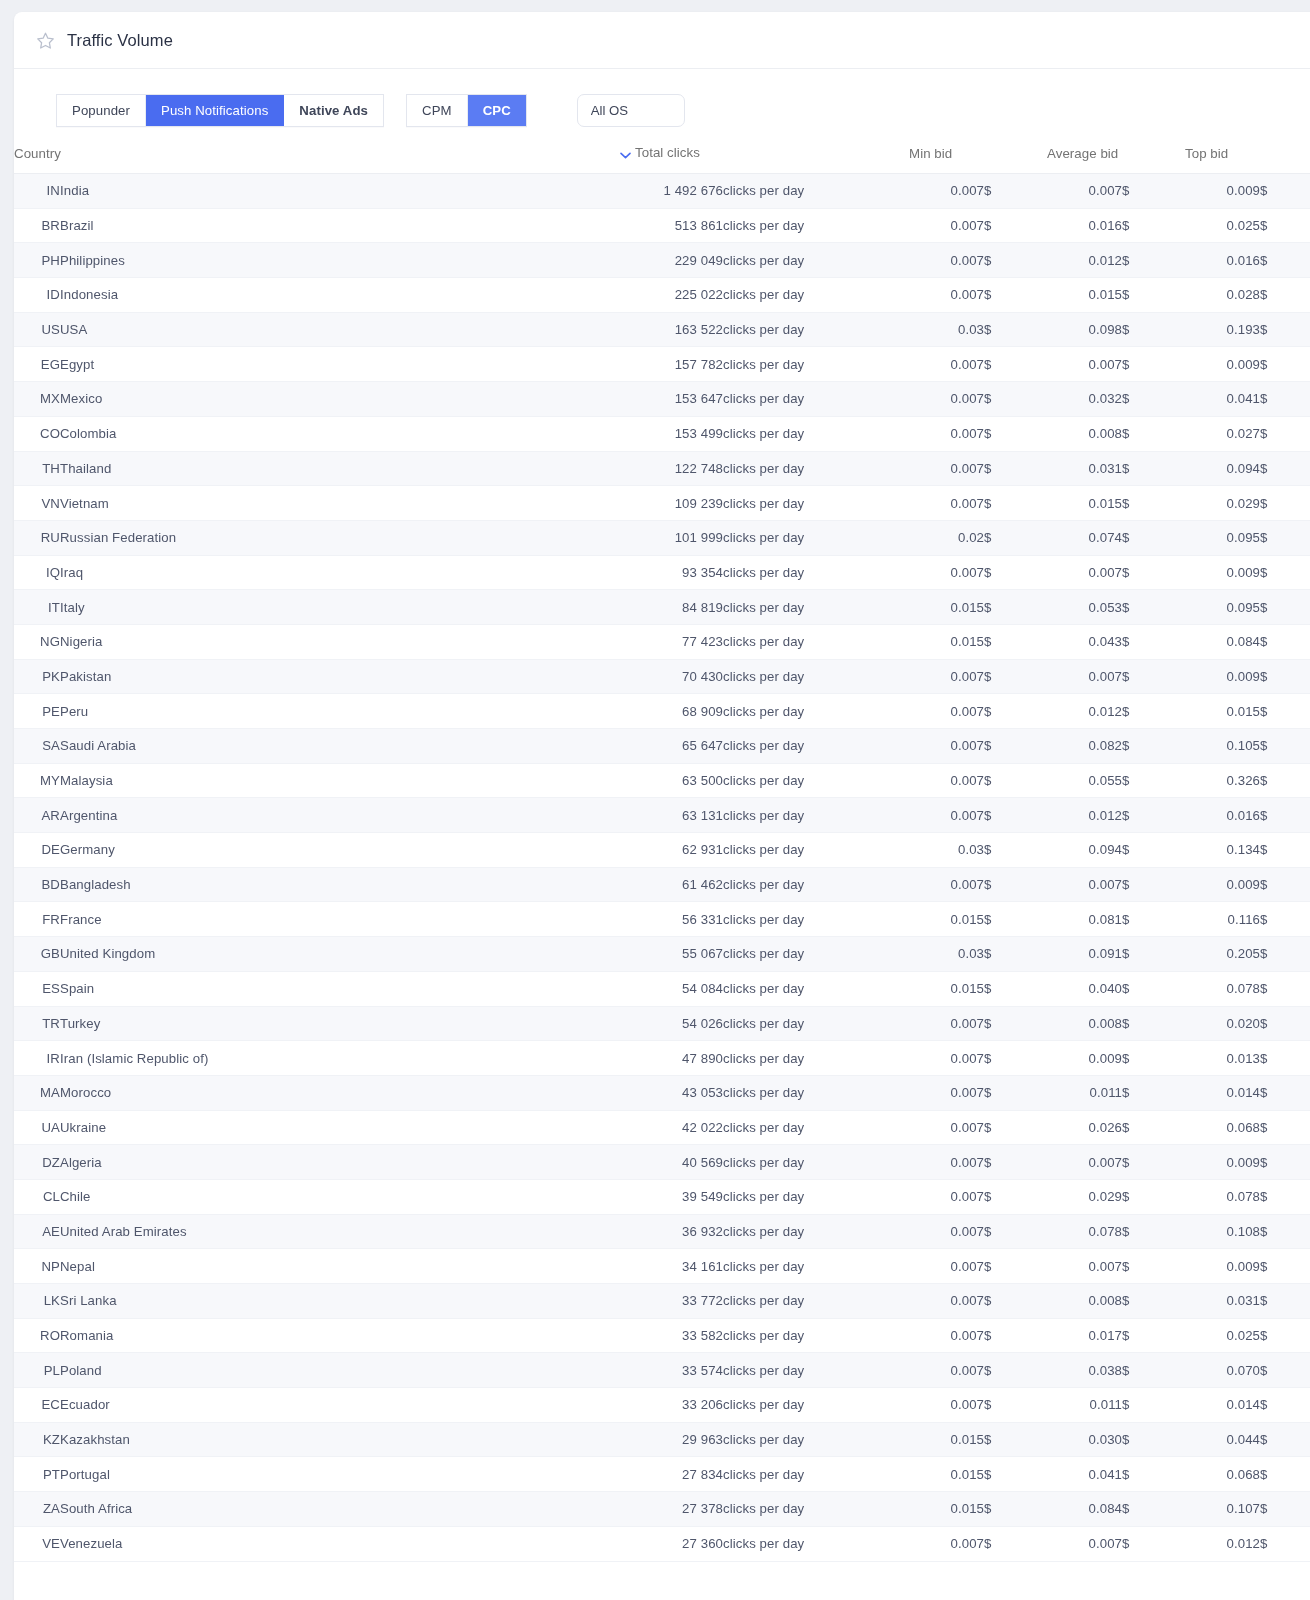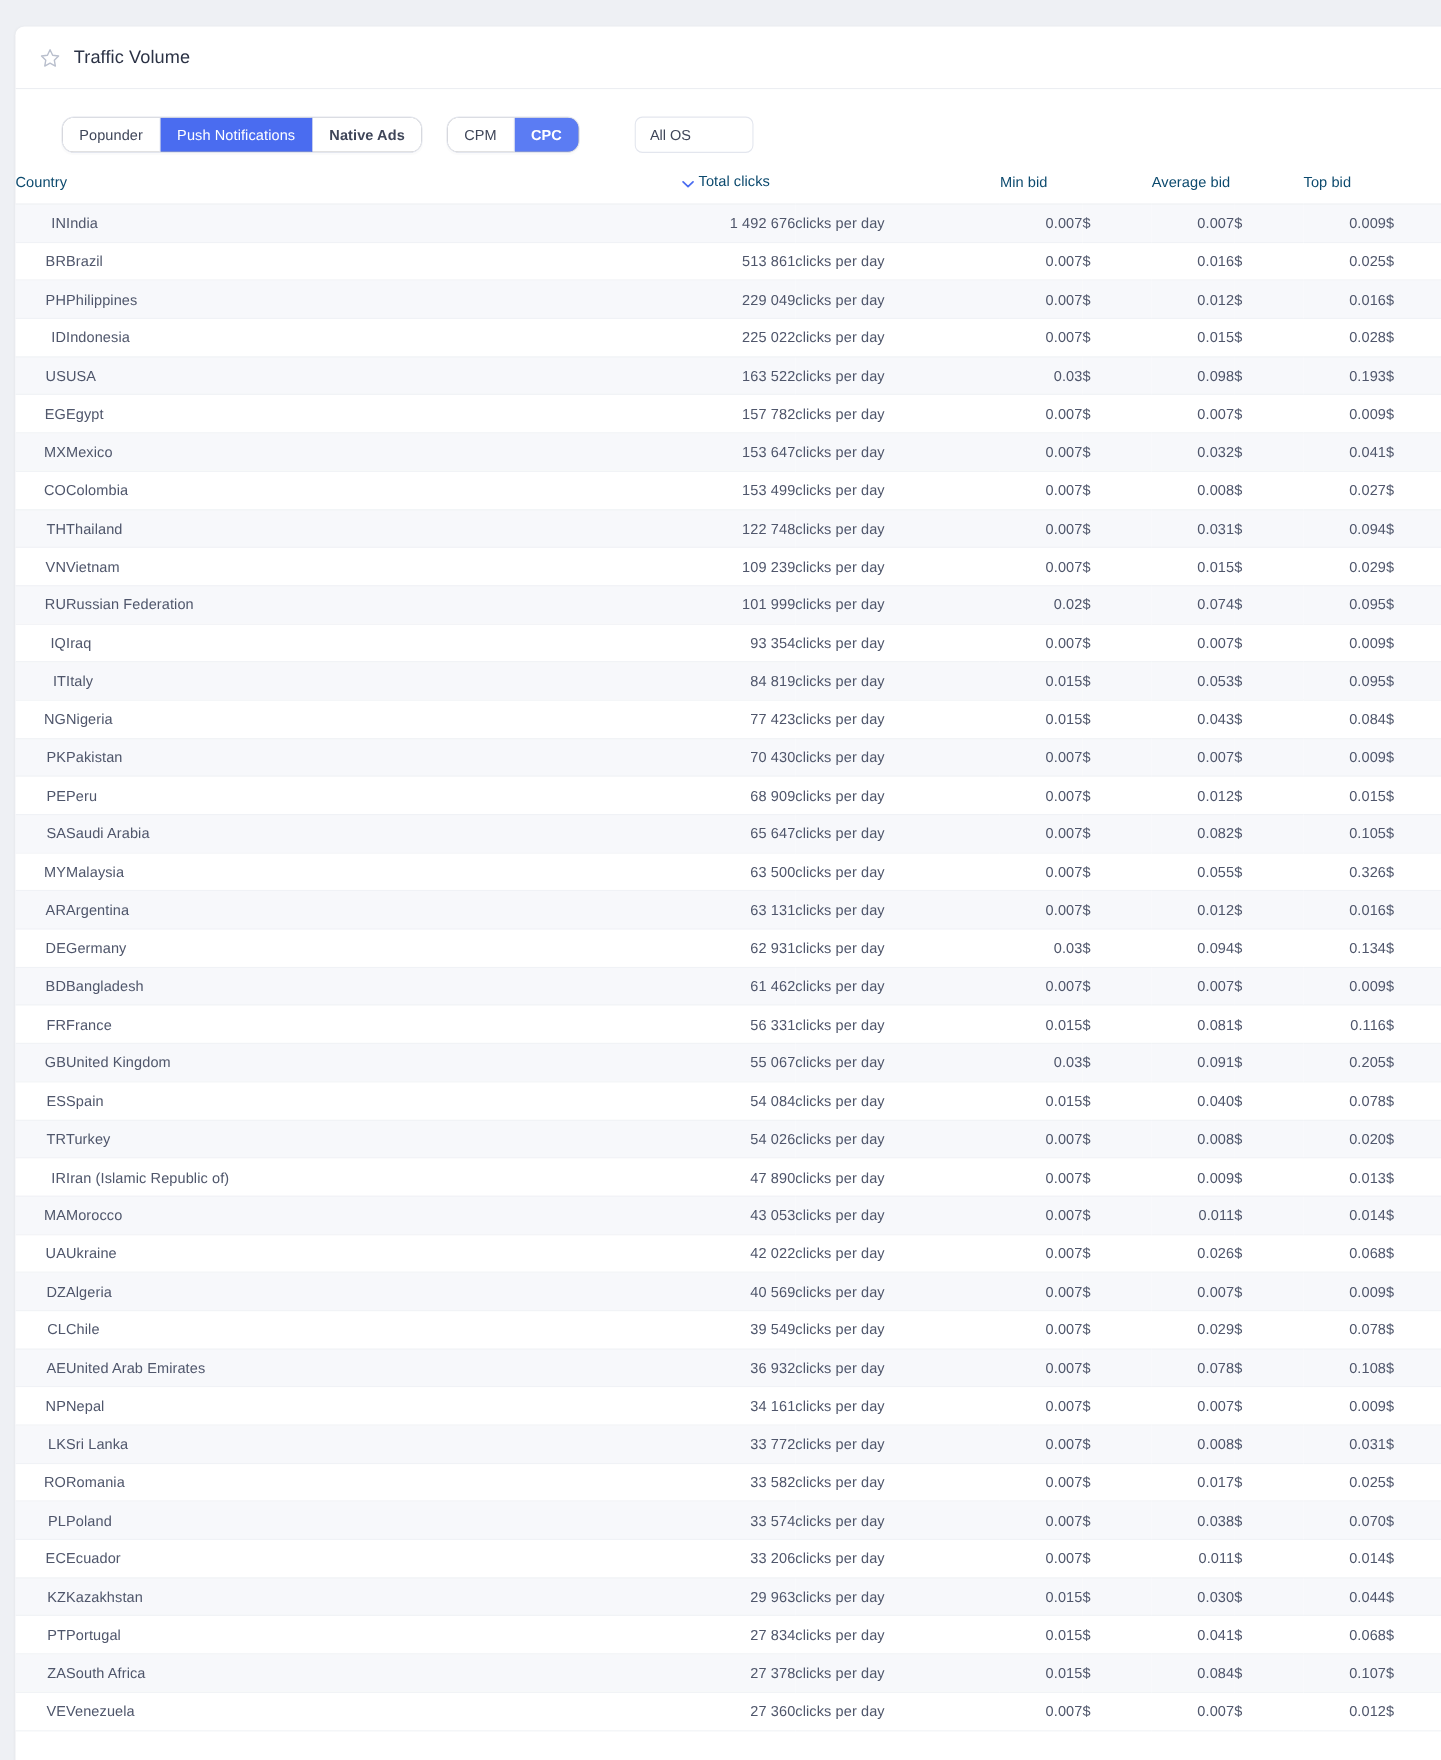--- a/index.html
+++ b/index.html
@@ -11,21 +11,21 @@
     background: #eef0f4;
     font-family: "Liberation Sans", sans-serif;
     -webkit-font-smoothing: antialiased;
   }
 
   .page {
     position: relative;
     width: 1051px;
     height: 1600px;
     background: #eef0f4;
-    padding-top: 24px;
+    padding-top: 12px;
     padding-left: 14px;
   }
 
   .card {
     position: relative;
     width: 1340px;          
     min-height: 1600px;
     background: #ffffff;
     border-radius: 8px 0 0 0;
     box-shadow: 0 1px 3px rgba(16,24,40,.06);
@@ -57,23 +57,23 @@
   
   .filter-bar {
     display: flex;
     align-items: center;
     padding: 25px 0 18px 42px;
     gap: 0;
   }
   .seg {
     display: inline-flex;
     border: 1px solid #e3e6ee;
-    border-radius: 11px;
+    border-radius: 0;
     overflow: hidden;
-    background: #a3a3a3;
+    background: #0c4a6e;
     height: 33px;
     margin-right: 18px;
     box-shadow: 0 1px 1px rgba(16,24,40,.02);
   }
   .seg-btn {
     display: inline-flex;
     align-items: center;
     justify-content: center;
     padding: 0 15px;
     height: 31px;
@@ -125,21 +125,21 @@
 
   
   table.data {
     width: 1340px;
     border-collapse: collapse;
     table-layout: fixed;
   }
   table.data th {
     font-size: 13.3px;
     font-weight: 400;
-    color: #0c4a6e;
+    color: #737373;
     text-align: left;
     padding: 0 0 12px 0;
     border-bottom: 1px solid #eceef2;
     white-space: nowrap;
     cursor: pointer;
     letter-spacing: .05px;
     margin-left: 44px;
   }
   th.th-country { padding-left: 39px; }
   th.th-clicks  { text-align: right; padding-right: 9px; }

